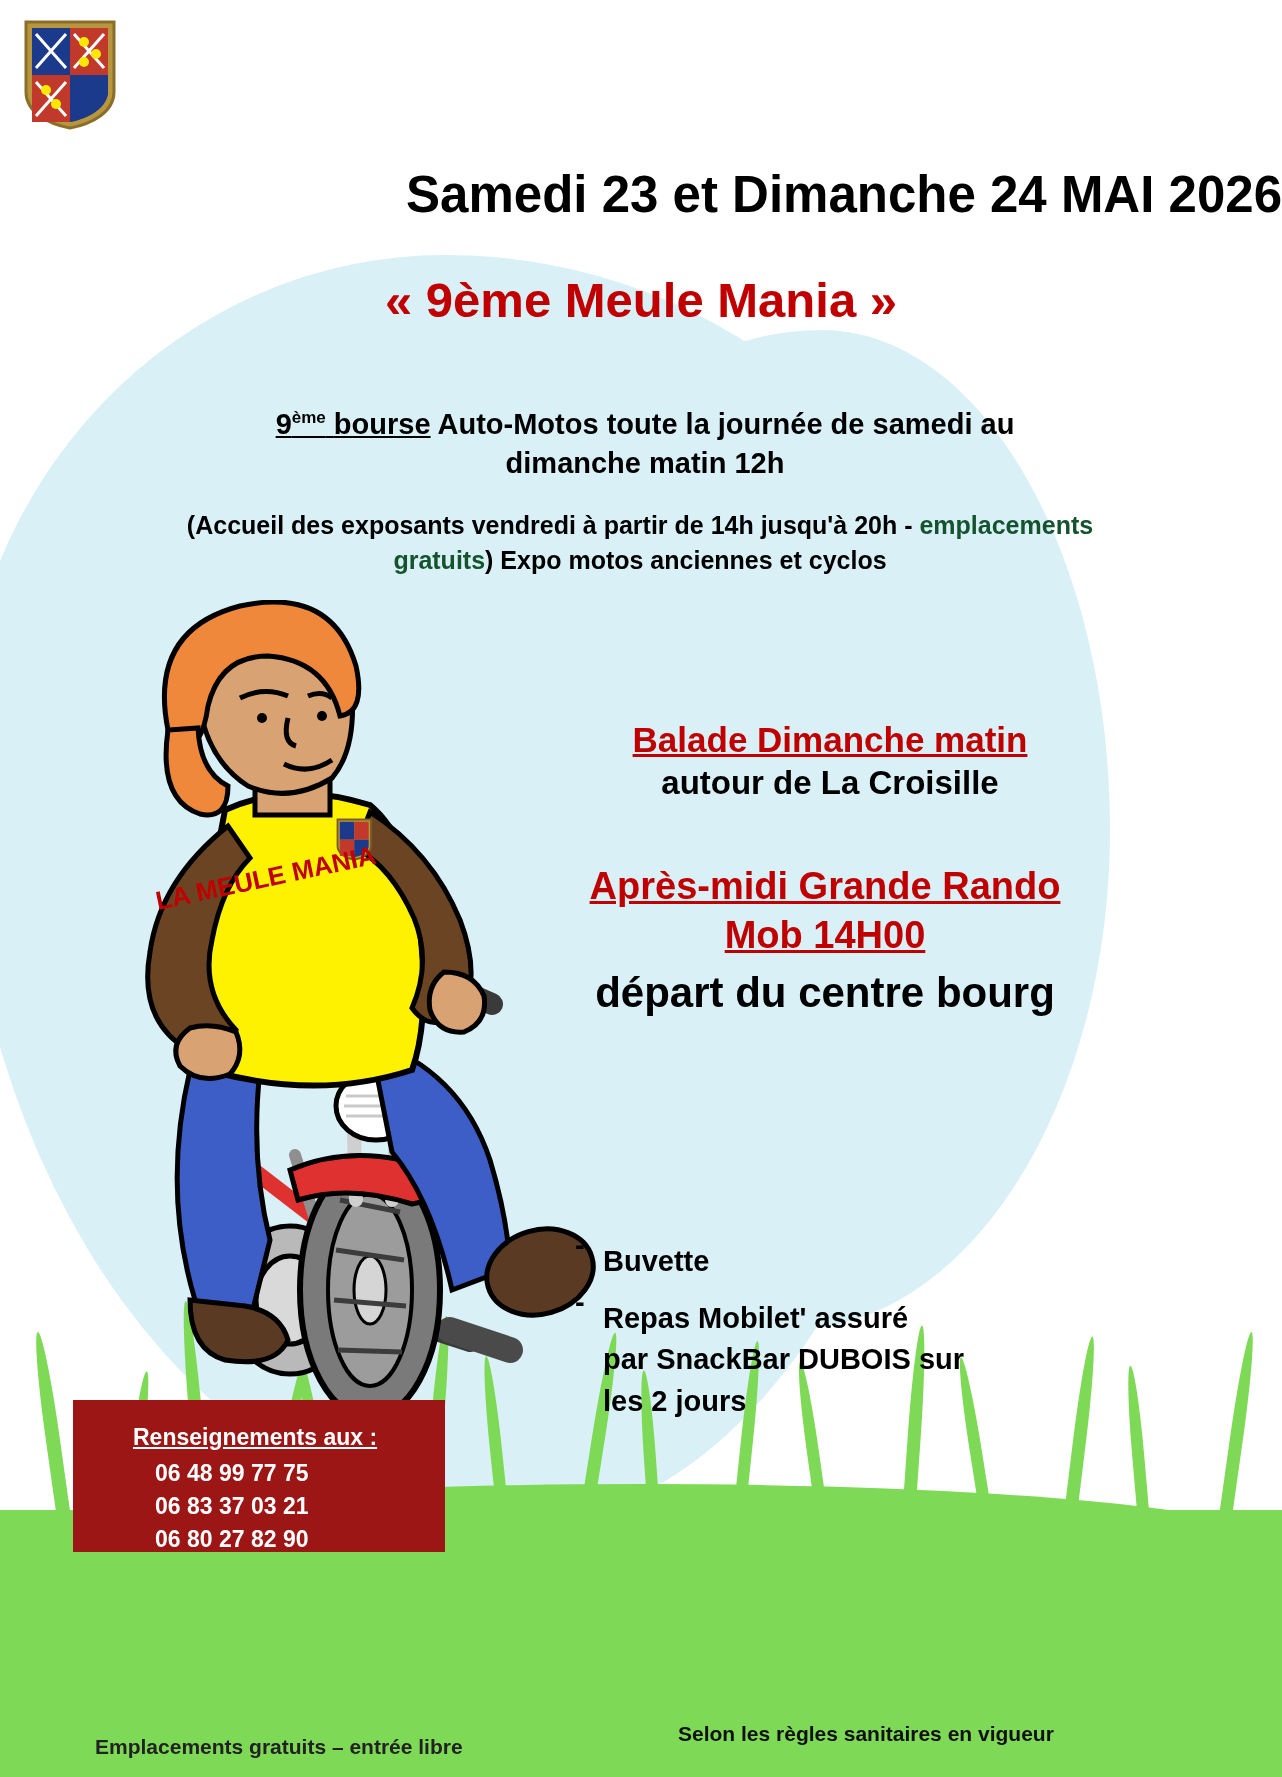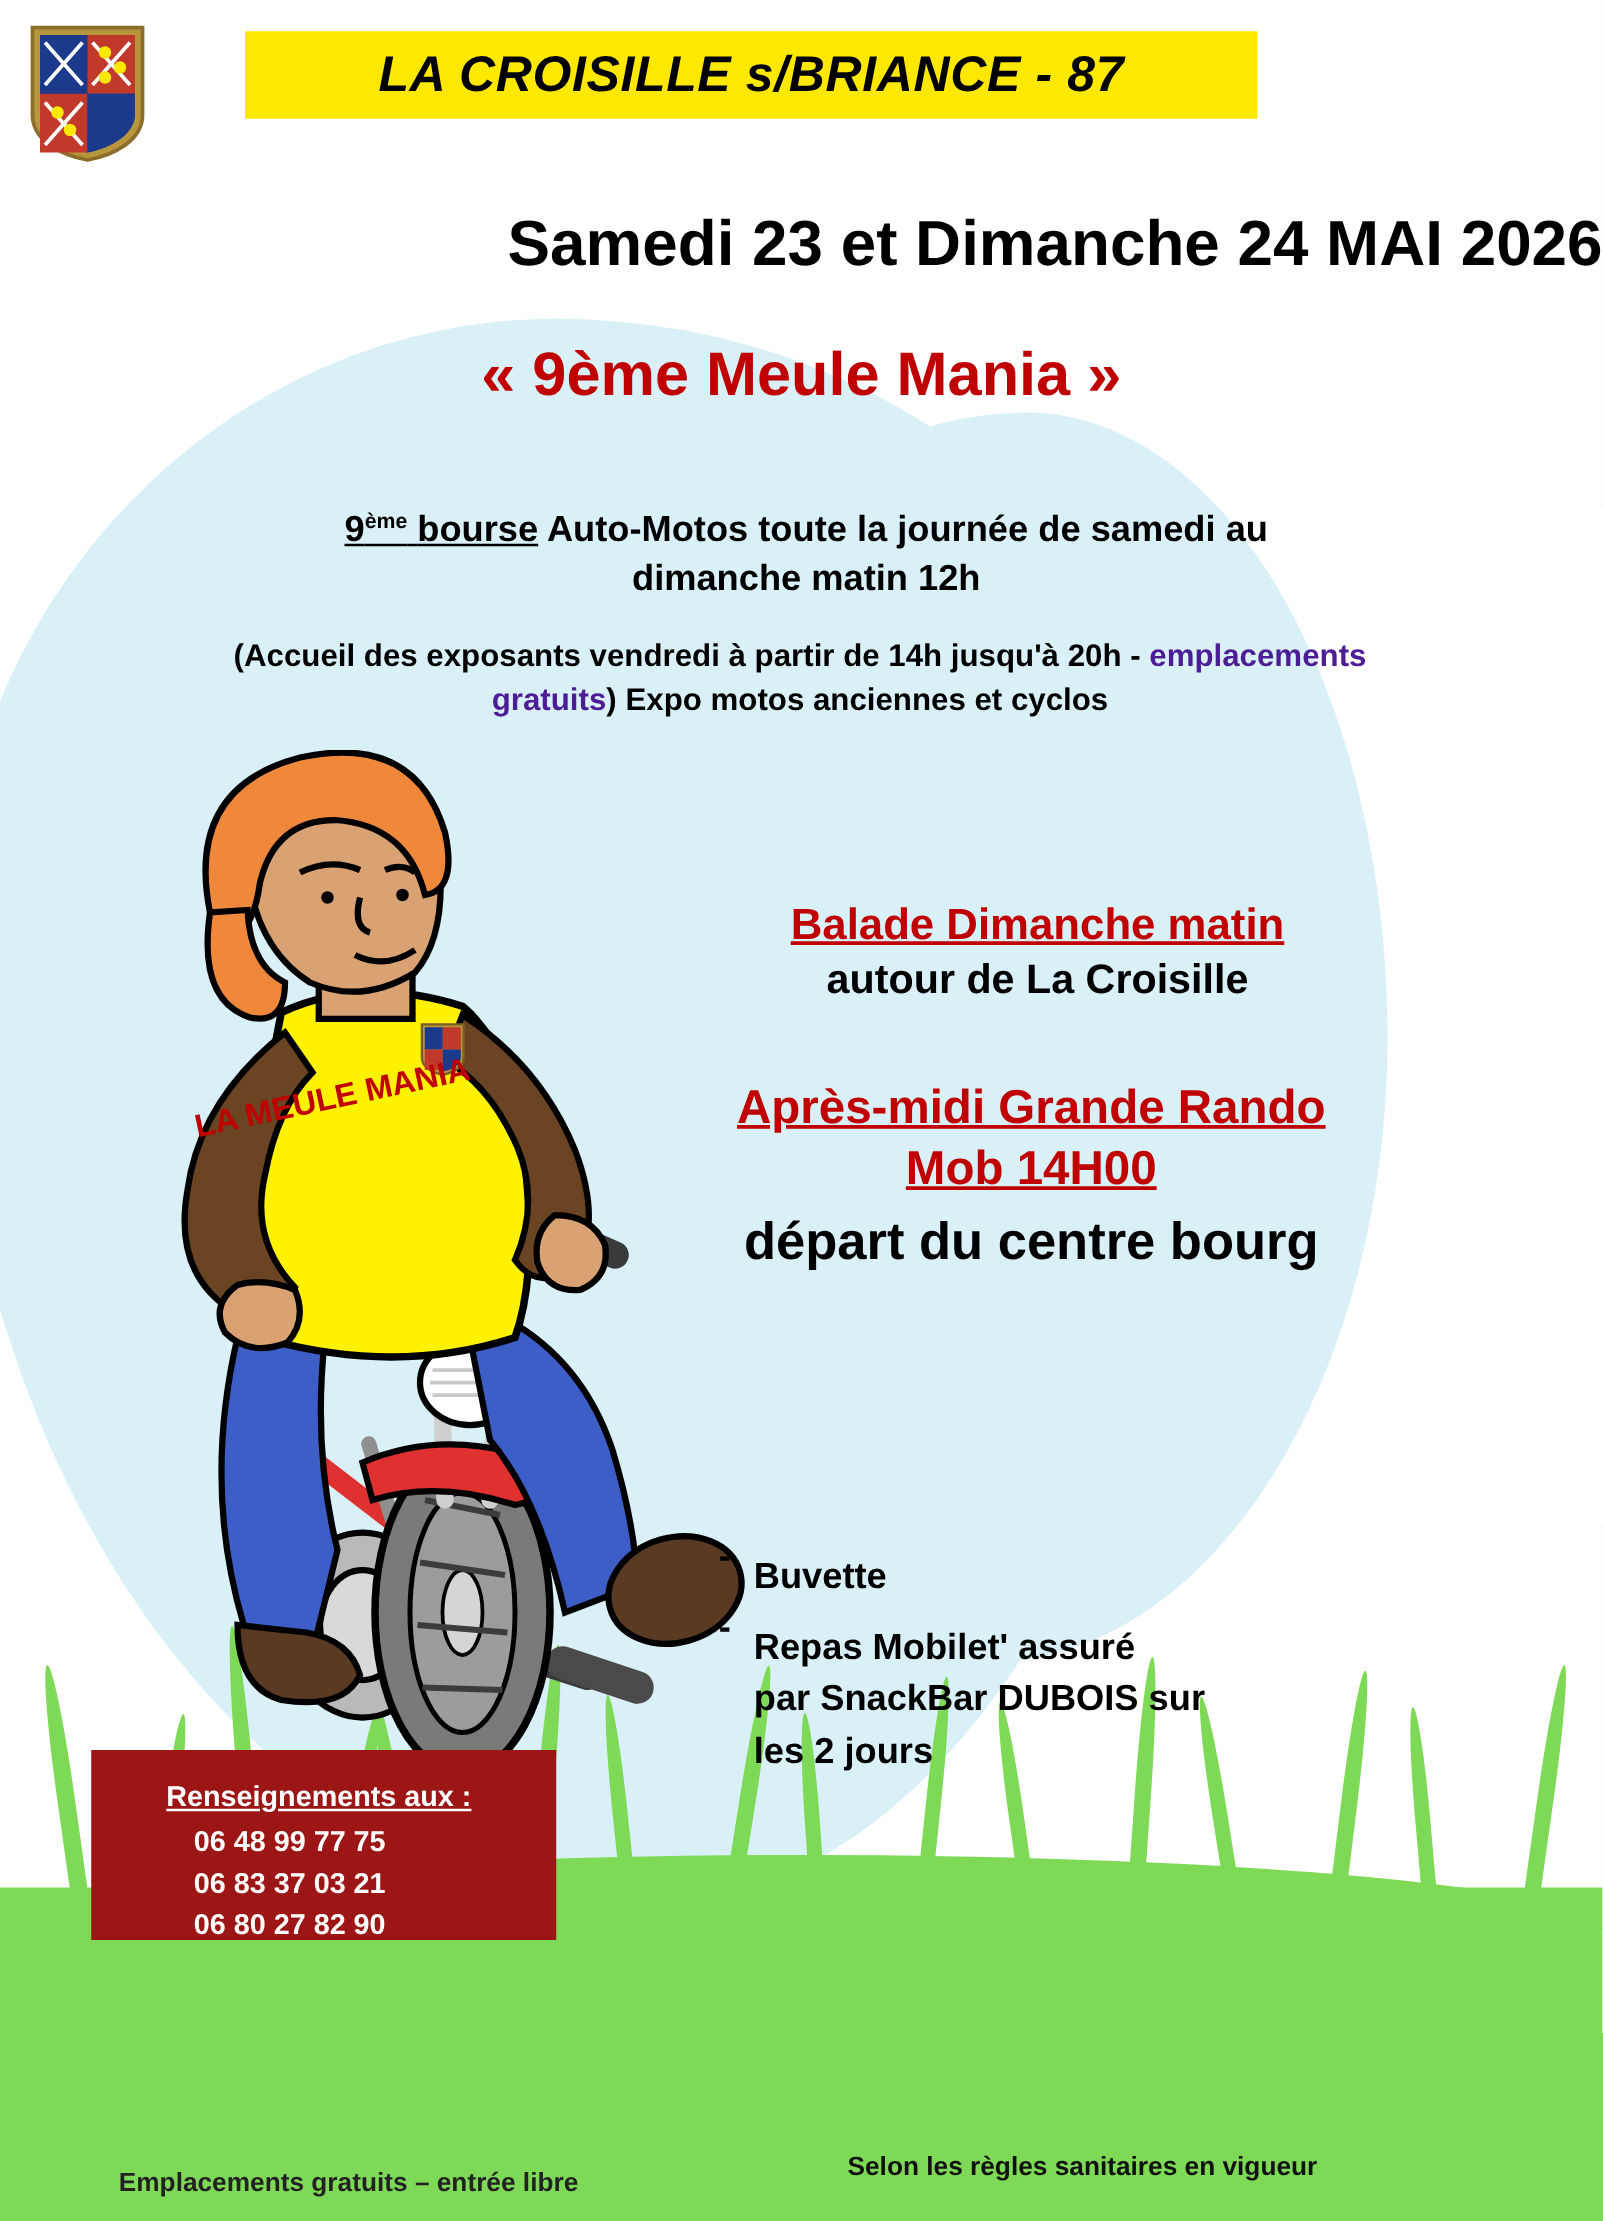--- a/index.html
+++ b/index.html
@@ -147,21 +147,21 @@
     top: 508px;
     width: 1140px;
     text-align: center;
     z-index: 5;
     font-size: 25px;
     font-weight: bold;
     color: #000;
     line-height: 1.4;
   }
   .accueil-block .red {
-    color: #4c1d95;
+    color: #14532d;
   }
 
   
   .balade {
     position: absolute;
     left: 520px;
     top: 718px;
     width: 620px;
     z-index: 5;
     text-align: center;
@@ -328,23 +328,20 @@
     </g>
     <g fill="#ffe800">
       <circle cx="62" cy="24" r="5"></circle>
         <circle cx="74" cy="36" r="5"></circle>
       <circle cx="62" cy="44" r="5"></circle>
         <circle cx="24" cy="72" r="5"></circle>
       <circle cx="34" cy="86" r="5"></circle>
     </g>
   </svg>
 
-  <div class="title-banner">
-    <span>LA CROISILLE s/BRIANCE - 87</span>
-  </div>
 
   <div class="date-line">Samedi 23 et Dimanche 24 MAI 2026</div>
 
   <div class="event-title">« 9ème Meule Mania »</div>
 
   <div class="bourse-block">
     <span class="u"><span>9</span><sup>ème</sup>&nbsp;<span>bourse</span></span><span> Auto-Motos toute la journée de samedi au</span><br>
     <span>dimanche matin 12h</span>
   </div>
 

